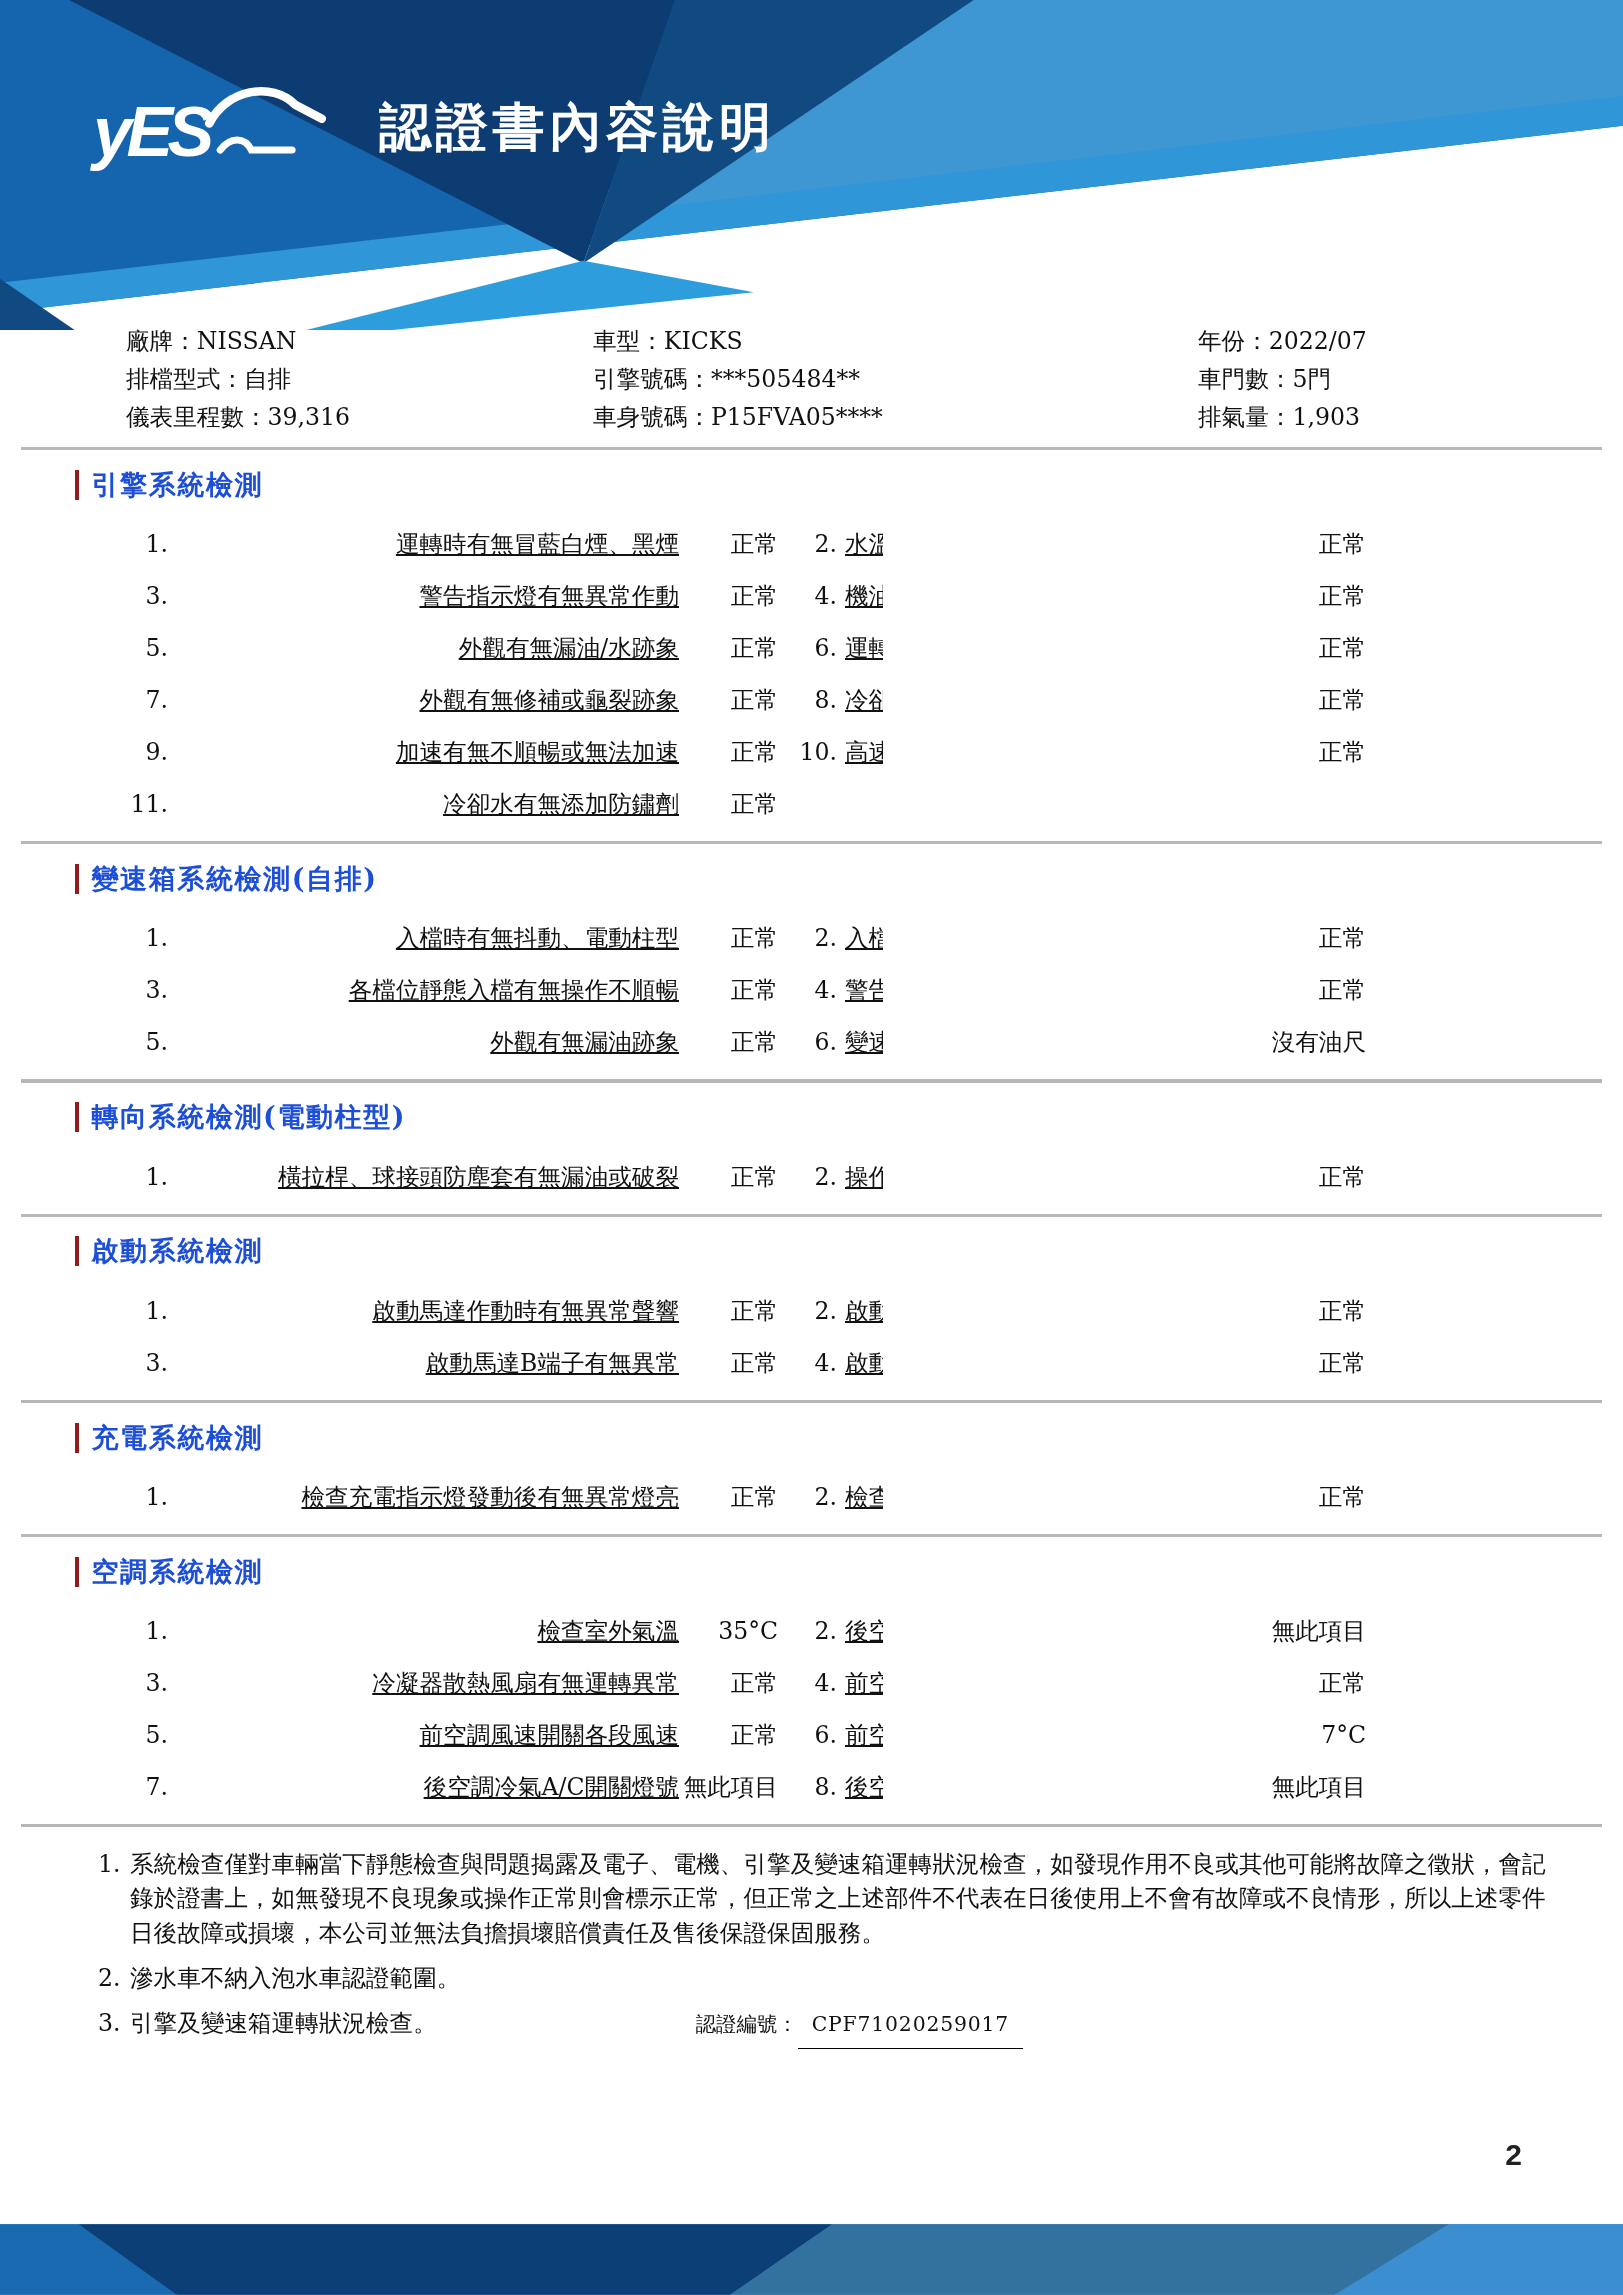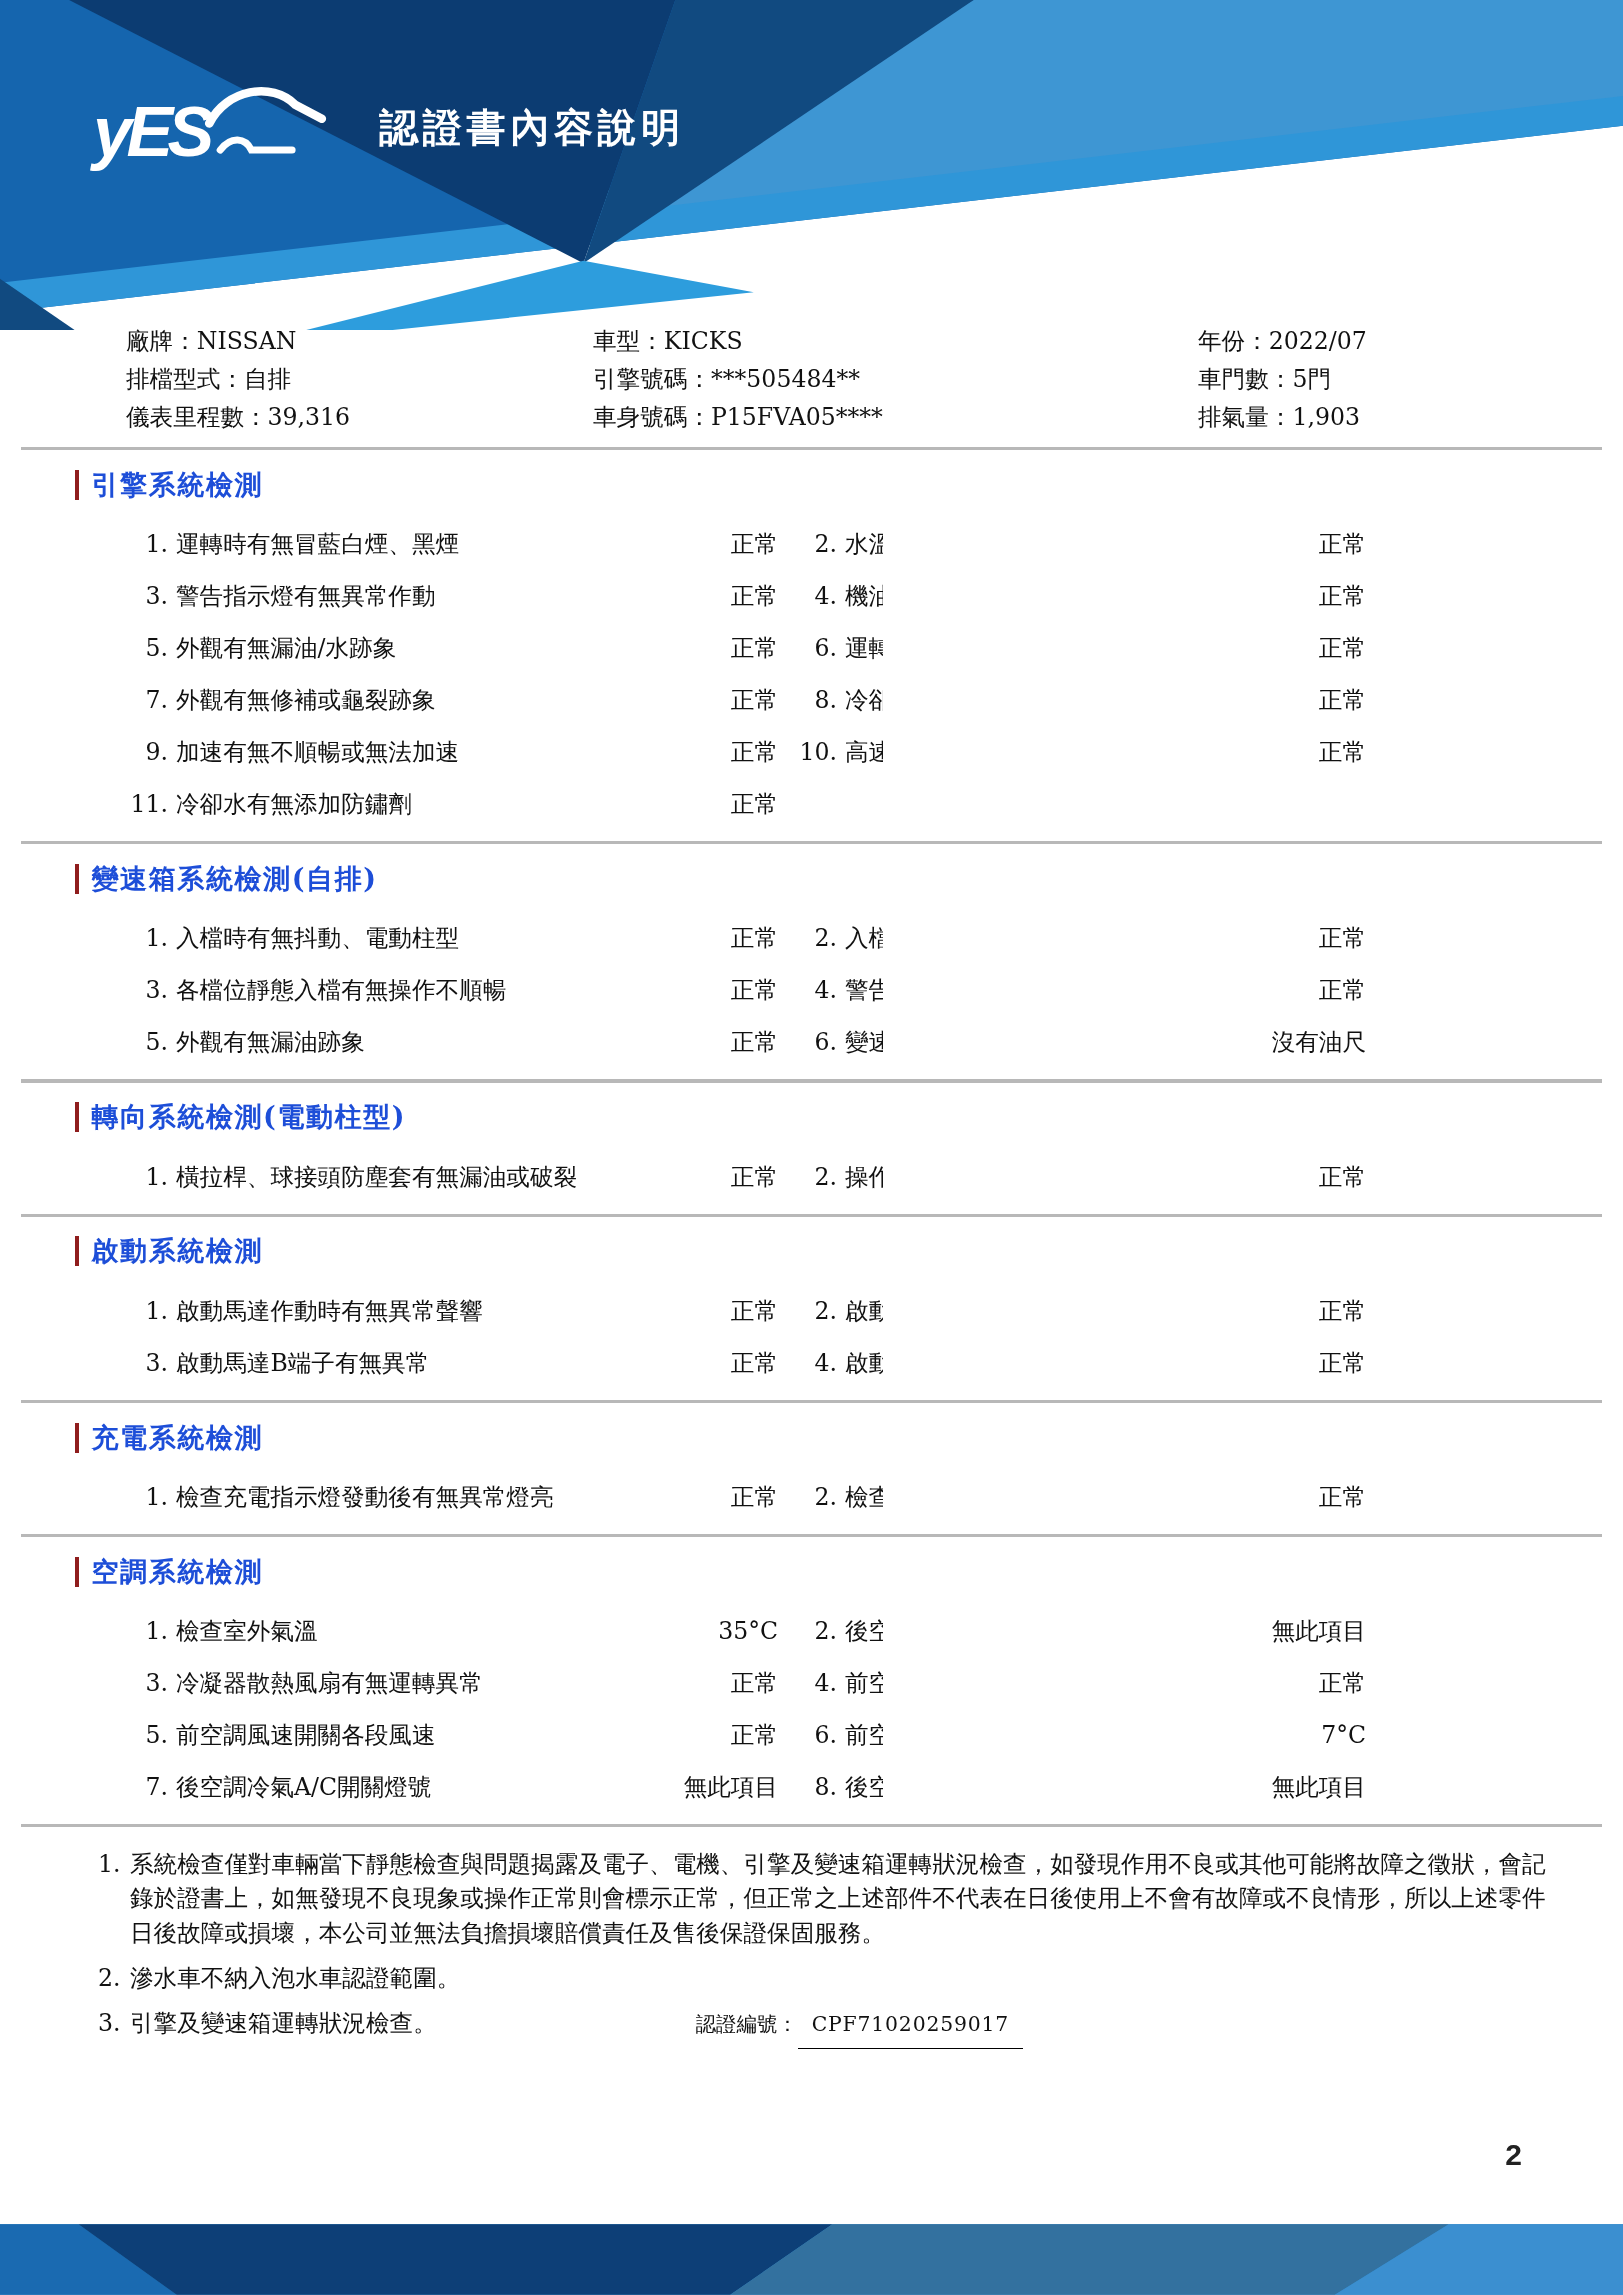--- a/index.html
+++ b/index.html
@@ -21,21 +21,21 @@
   .logo{display:flex;align-items:flex-end;}
   .logo-text{
     font-family:"Liberation Sans",sans-serif;
     font-style:italic;font-weight:bold;
     font-size:70px;line-height:1;letter-spacing:-5.5px;
   }
   .car-svg{margin-left:-4.7px;margin-bottom:6.3px;}
   .hdr-title{
     margin:12px 0 0 41px;
     font-family:"Liberation Sans",sans-serif;
-    font-weight:bold;font-size:39px;letter-spacing:4.7px;
+    font-weight:bold;font-size:52px;letter-spacing:4.7px;
     line-height:1;
   }
   
   .content{position:absolute;top:316px;left:0;right:0;}
   .vi-grid{
     margin:6.3px 0 0 126px;
     display:grid;
     grid-auto-flow:column;
     grid-template-rows:repeat(3,38px);
     grid-template-columns:467px 605px auto;
@@ -48,21 +48,21 @@
     margin:0;font-size:27px;font-weight:bold;color:#1d4ed8;
     letter-spacing:1.6px;font-family:"DejaVu Serif","Liberation Serif",serif;
   }
   .check-rows{margin:15.7px 108px 7.9px 126px;}
   .check-row{
     display:grid;
     grid-template-columns:50px 503px 99px 67px 38px auto 149px;
     align-items:center;height:52px;font-size:23.6px;
   }
   .num{text-align:right;padding-right:7.9px;white-space:nowrap;}
-  .txt{text-align:left;white-space:nowrap;overflow:hidden;}
+  .txt{text-align:right;white-space:nowrap;overflow:hidden;text-decoration:underline;}
   .res{text-align:right;white-space:nowrap;}
   
   .notes-list{margin:20.4px 63px 0 86px;font-size:23.6px;}
   .note-item{display:grid;grid-template-columns:44px auto;margin-bottom:11px;line-height:1.45;}
   .note-item .num{padding-right:9.4px;align-self:start;}
   .note3-line{display:flex;align-items:baseline;}
   .cert{margin-left:259px;font-size:20.4px;white-space:nowrap;}
   .cert-num{
     border-bottom:1.6px solid #000;padding:0 14px 12px 14px;
     letter-spacing:0.8px;

